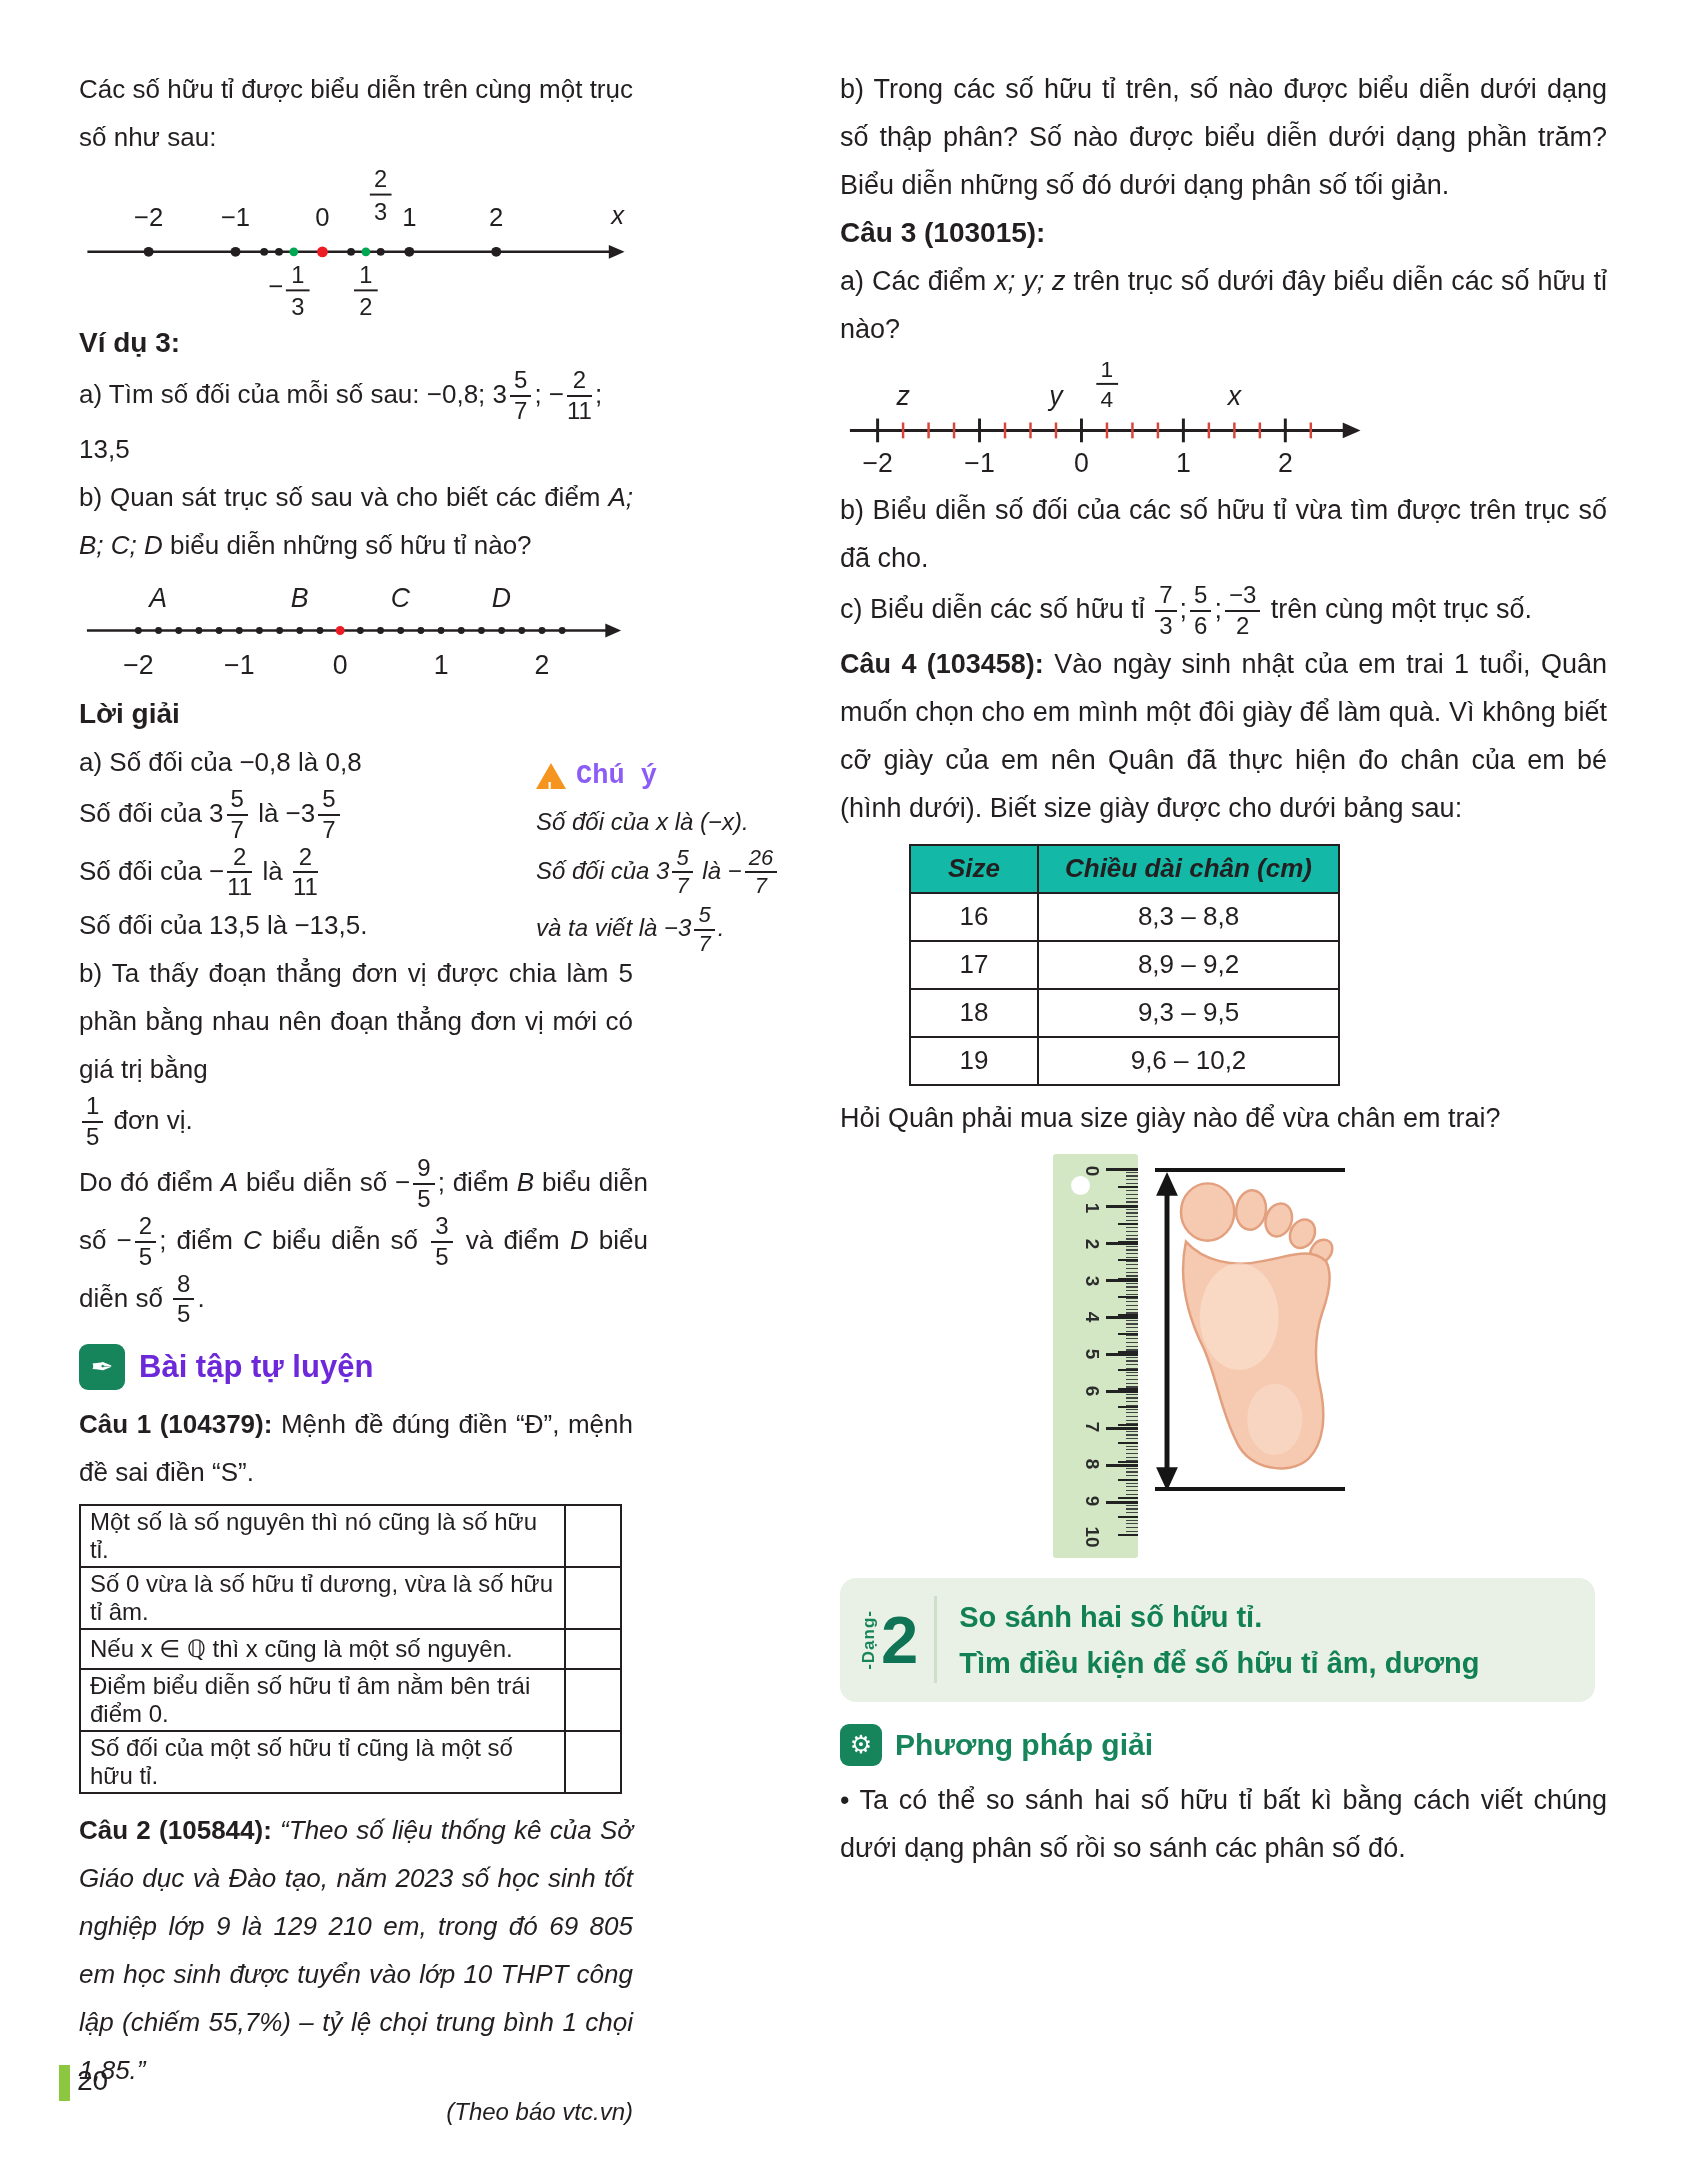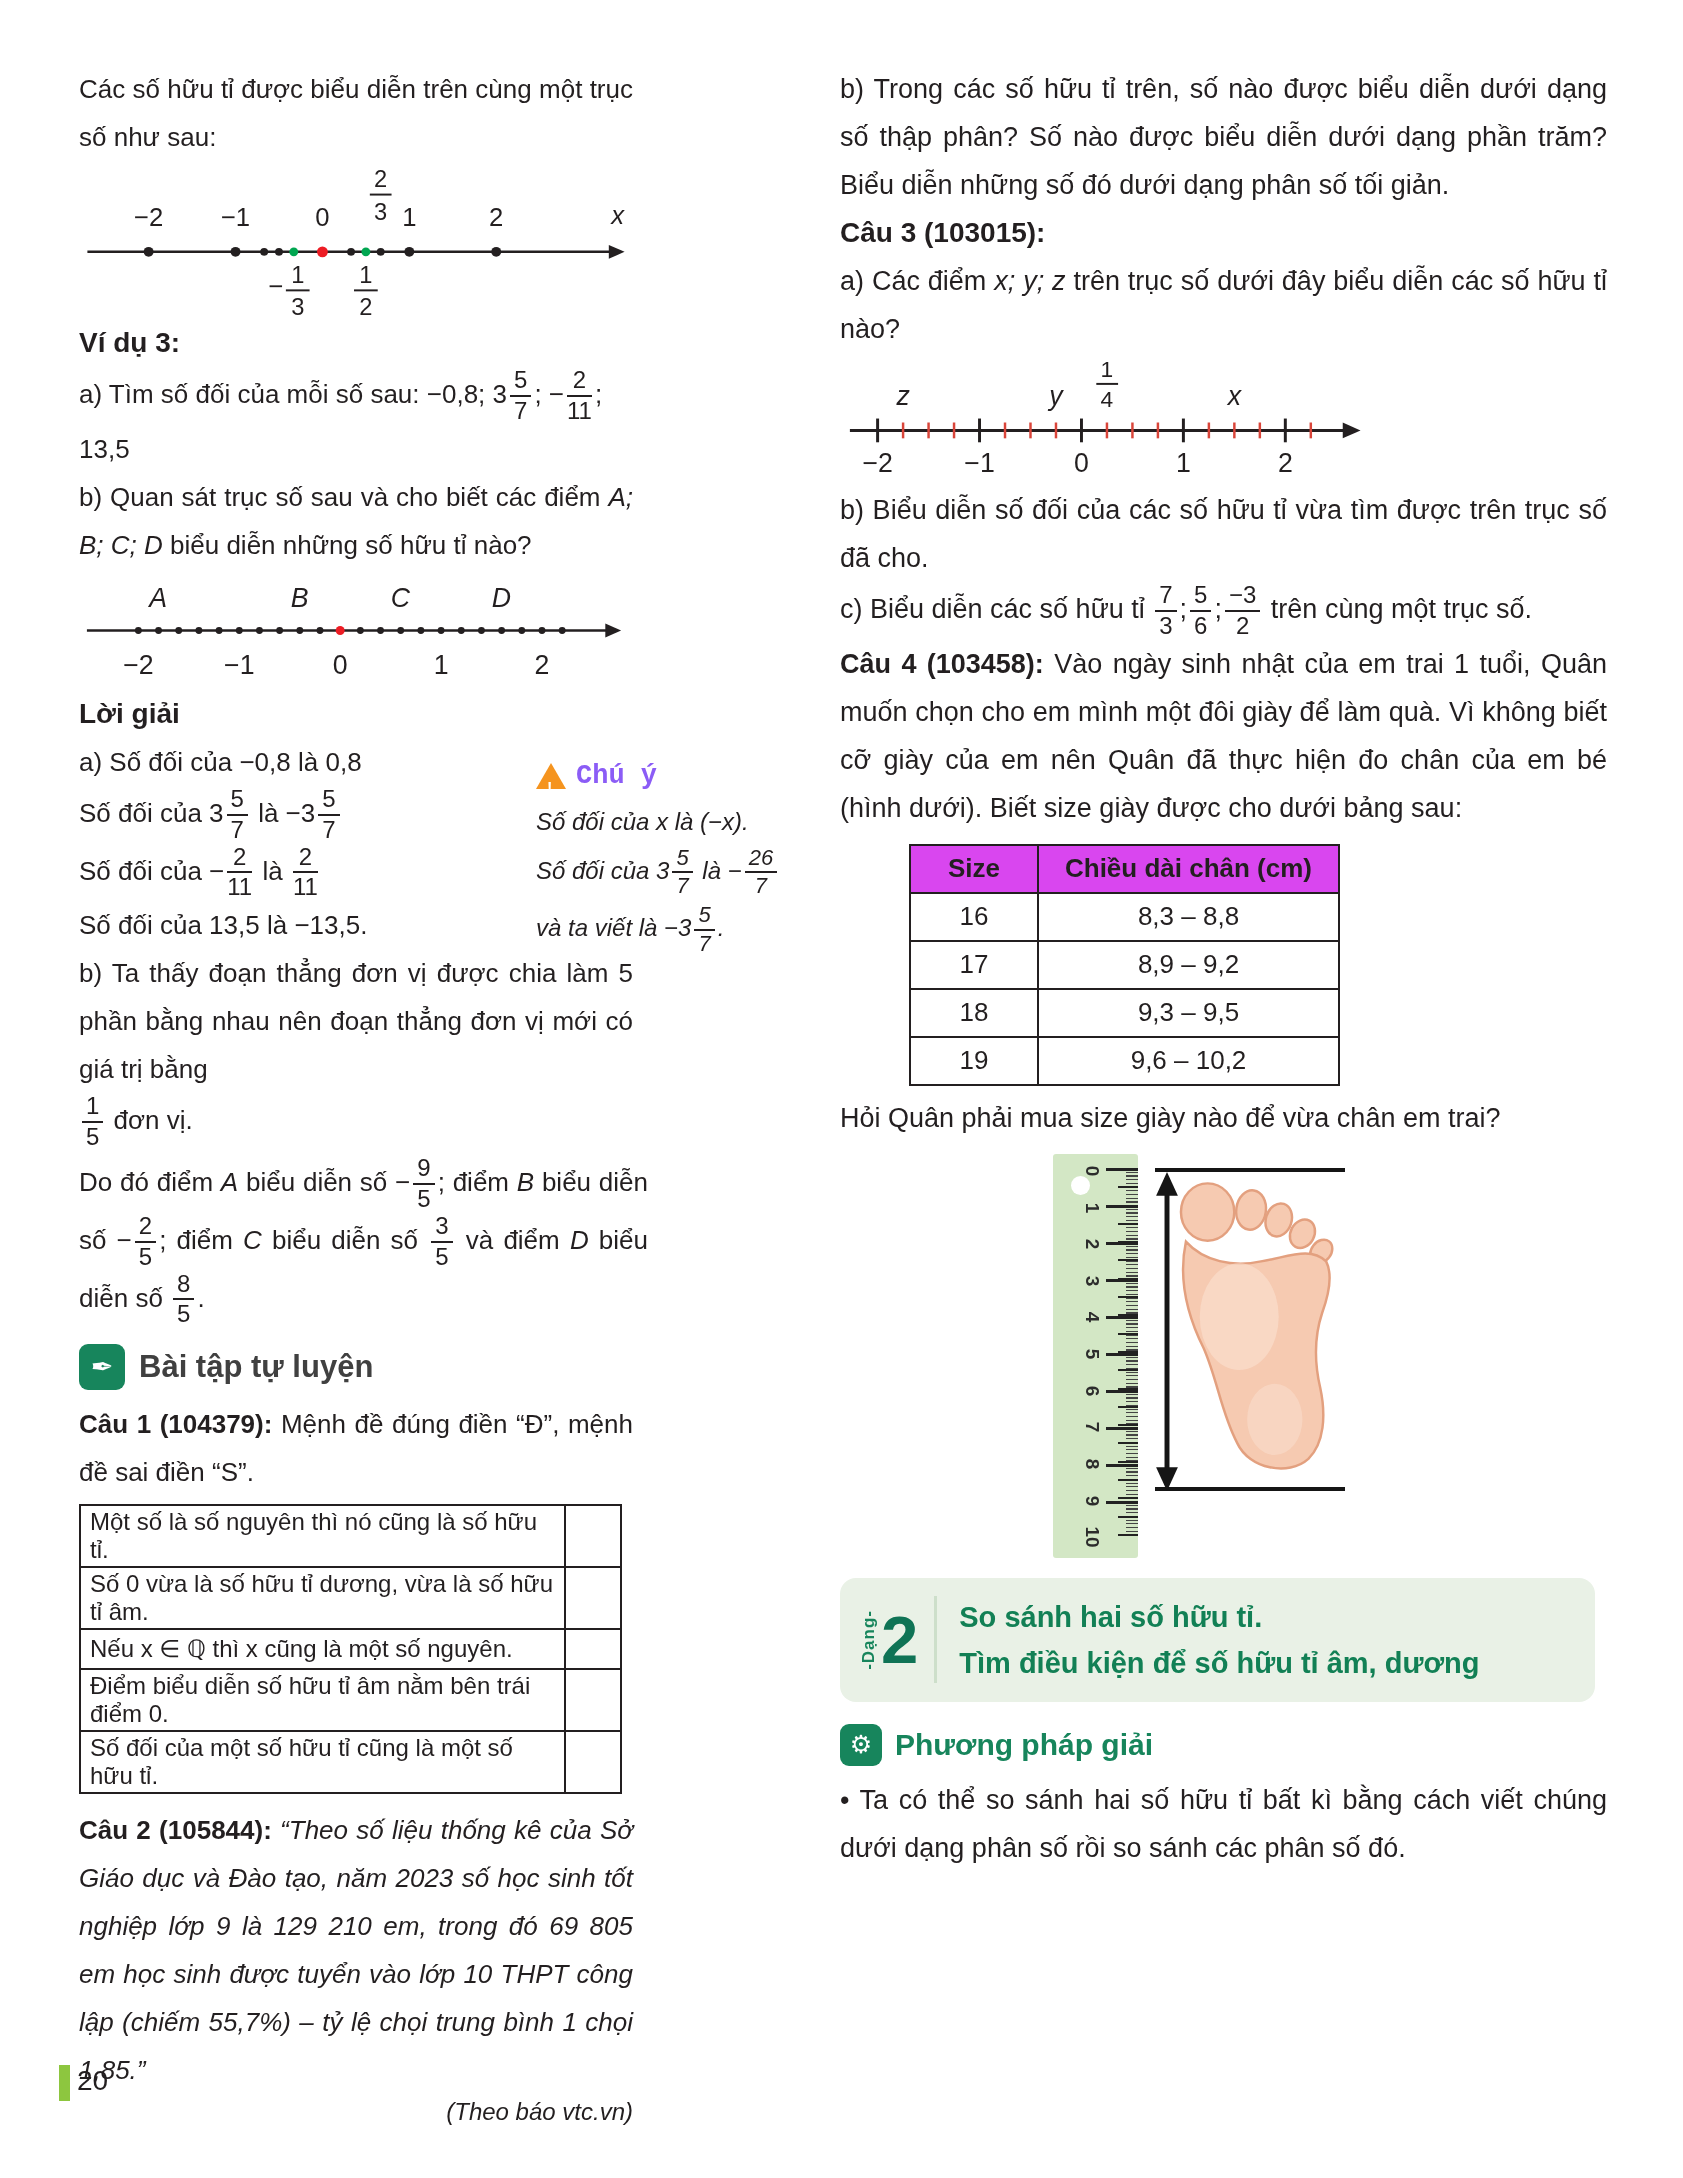--- a/index.html
+++ b/index.html
@@ -20,21 +20,21 @@
   
   .fr{display:inline-block;vertical-align:middle;text-align:center;line-height:1.12;
       font-size:24px;margin:0 3px;}
   .fr .n{display:block;border-bottom:2.5px solid #231f20;padding:0 4px 1px;}
   .fr .d{display:block;padding-top:1px;}
 
   
   .h-ex{display:flex;align-items:center;gap:14px;margin:16px 0 10px;}
   .sq-icon{width:46px;height:46px;border-radius:9px;background:#17855c;color:#fff;
            display:flex;align-items:center;justify-content:center;font-size:27px;}
-  .h-ex .t{color:#404040;font-weight:bold;font-size:31px;}
+  .h-ex .t{color:#6d28d9;font-weight:bold;font-size:31px;}
 
   
   .sol-a{position:relative;}
   .chuy{position:absolute;left:457px;top:18px;width:315px;font-size:24px;line-height:40px;}
   .chuy-head{display:flex;align-items:center;gap:10px;margin-bottom:6px;}
   .tri{position:relative;display:inline-block;width:0;height:0;
        border-left:15px solid transparent;border-right:15px solid transparent;
        border-bottom:26px solid #f5941f;}
   .tri .bang{position:absolute;left:-4px;top:6px;color:#fff;font-weight:bold;font-size:16px;font-style:normal;}
   .chuy-title{color:#8b5cf6;font-weight:bold;font-size:27px;font-family:Liberation Mono, monospace;}
@@ -43,21 +43,21 @@
 
   
   .ds-table{border-collapse:collapse;margin-top:8px;}
   .ds-table td{border:2.5px solid #231f20;font-size:24px;padding:2px 9px;height:34px;}
   .ds-table .stmt{width:465px;}
   .ds-table .ans{width:36px;}
 
   .size-table{border-collapse:collapse;margin:12px 0 8px 69px;}
   .size-table th,.size-table td{border:2.5px solid #231f20;text-align:center;
        font-size:26px;height:44px;}
-  .size-table th{background:#d946ef;font-weight:bold;}
+  .size-table th{background:#14b8a6;font-weight:bold;font-style:italic;}
   .size-table .c1{width:124px;}
   .size-table .c2{width:297px;}
 
   .source{width:554px;text-align:right;font-size:24px;font-style:italic;line-height:36px;}
 
   
   svg text{font-family:"Liberation Sans",sans-serif;fill:#231f20;}
   .nlsvg{display:block;}
 
   

